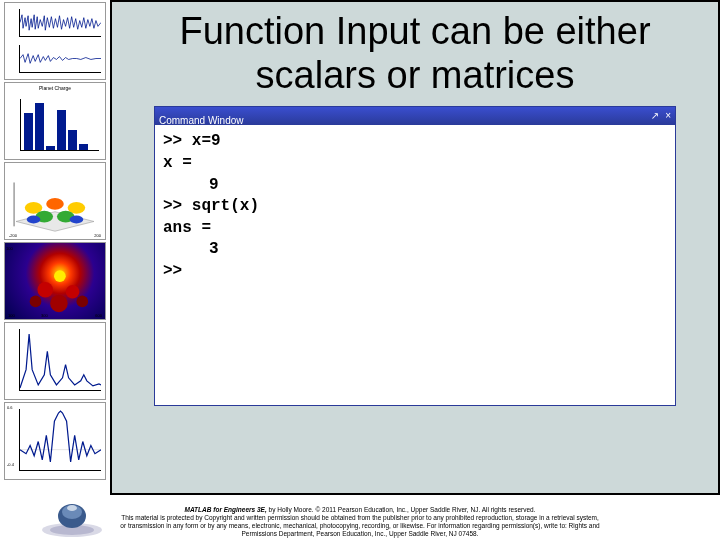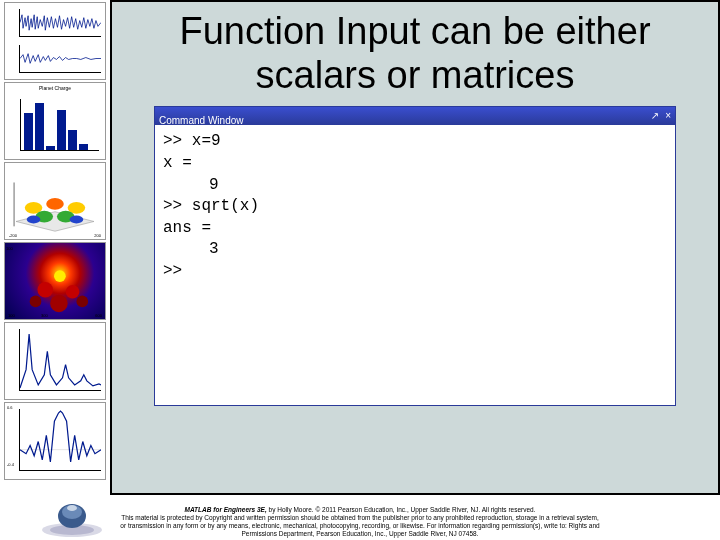--- a/index.html
+++ b/index.html
@@ -107,21 +107,21 @@
   }
   .cmd-titlebar-left { display:flex; align-items:flex-start; gap:4px;margin-top:8px;}
   .cmd-icons { display: flex; gap: 6px; align-items: center; }
   .cmd-icons span { font-size: 10px; line-height: 1; cursor: default; }
   .cmd-body {
     background: #fff;
     min-height: 280px;
     padding: 6px 8px 8px 8px;
     font-family: "Courier New", monospace;
     font-size: 16px;
-    font-weight: normal;
+    font-weight: bold;
     color: #000;
     line-height: 1.35;
     white-space: pre;
   }
   .indent { padding-left: 46px; display: block; }
 
   
   .footer {
     position: absolute;
     left: 0; right: 0; bottom: 2px;

